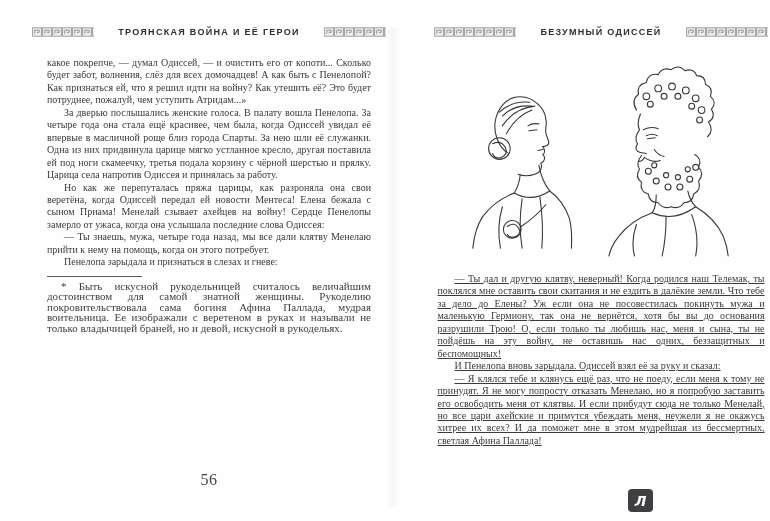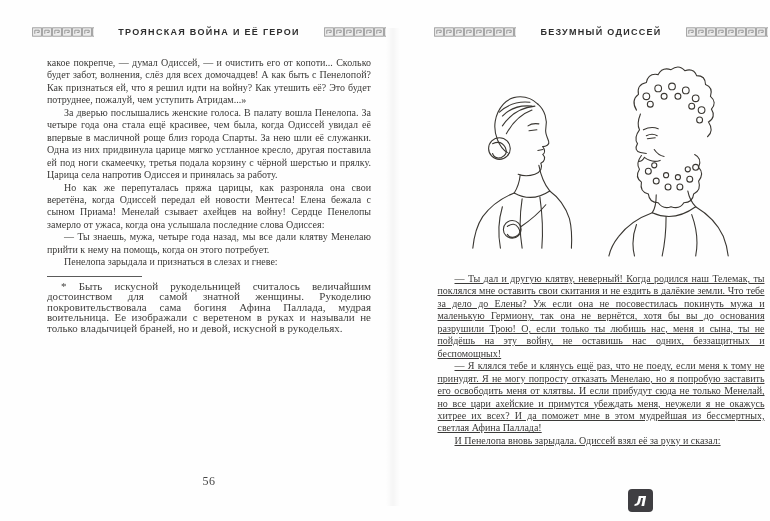--- a/index.html
+++ b/index.html
@@ -28,21 +28,21 @@
                font-size:10px; line-height:12.45px; color:#3b3a38; }
   .page-right .body-text { width:327px; margin-top:14px;text-decoration:underline; }
   .body-text p { margin:0; }
   .body-text p.indent { text-indent:17px; }
   .footnote { width:324px; margin:7px auto 0 auto; }
   .footnote-rule { width:95px; border-top:1px solid #5a5a5a; margin-bottom:4px; }
   .footnote-text { font-size:11px; line-height:10.6px; text-align:justify;
                    color:#3f3e3c; text-indent:14px; }
   .page-number {
     position:absolute; bottom:-14px; left:0; width:100%;
-    text-align:center; font-size:12px; color:#454545; letter-spacing:0.5px;
+    text-align:center; font-size:16px; color:#454545; letter-spacing:0.5px;
   }
   .illustration { width:327px; margin:8px auto 0 auto; height:212px; }
   .illustration svg { display:block; margin:0 auto; }
   .watermark {
     position:absolute; left:628px; top:489px; width:25px; height:23px;
     border-radius:4px; display:flex; align-items:center; justify-content:center;
   }
   .watermark span {
     font-family:"DejaVu Sans", sans-serif; font-style:italic; font-weight:bold;
     font-size:14px; line-height:1;
@@ -187,22 +187,22 @@
         <path d="M256,162 Q276,174 284,192 Q288,202 289,212"></path>
         <path d="M196,180 Q190,196 194,212"></path>
         <path d="M226,172 Q226,194 222,212"></path>
         <path d="M252,170 Q260,192 256,212"></path>
         <path d="M212,168 Q234,178 256,162"></path>
       </svg>
     </div>
 
     <div class="body-text">
       <p class="indent">— Ты дал и другую клятву, неверный! Когда родился наш Телемак, ты поклялся мне оставить свои скитания и не ездить в далёкие земли. Что тебе за дело до Елены? Уж если она не посовестилась покинуть мужа и маленькую Гермиону, так она не вернётся, хотя бы вы до основания разрушили Трою! О, если только ты любишь нас, меня и сына, ты не пойдёшь на эту войну, не оставишь нас одних, беззащитных и беспомощных!</p>
+      <p class="indent">И Пенелопа вновь зарыдала. Одиссей взял её за руку и сказал:</p>
       <p class="indent">— Я клялся тебе и клянусь ещё раз, что не поеду, если меня к тому не принудят. Я не могу попросту отказать Менелаю, но я попробую заставить его освободить меня от клятвы. И если прибудут сюда не только Менелай, но все цари ахейские и примутся убеждать меня, неужели я не окажусь хитрее их всех? И да поможет мне в этом мудрейшая из бессмертных, светлая Афина Паллада!</p>
-      <p class="indent">И Пенелопа вновь зарыдала. Одиссей взял её за руку и сказал:</p>
     </div>
 
   </div>
 
   <div class="watermark" style="background:#3f3e42;">
     <span style="color:#ffffff;">Л</span>
   </div>
 </div>
 
 </body></html>

